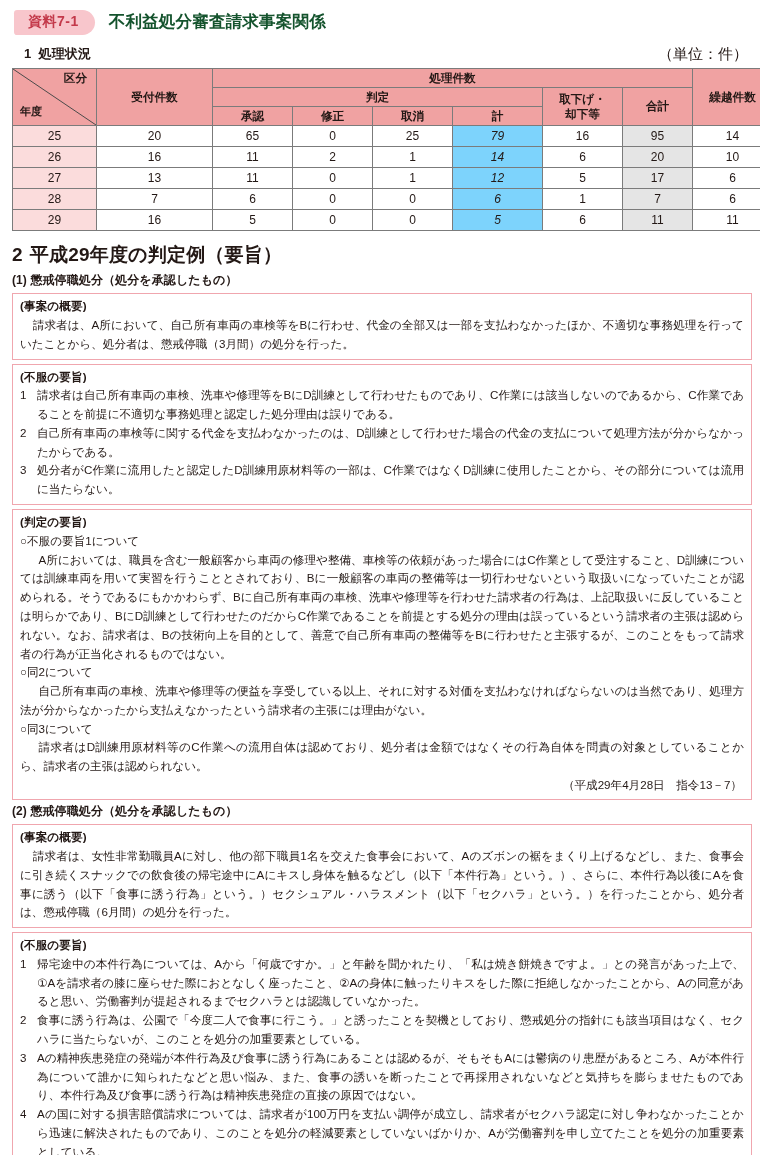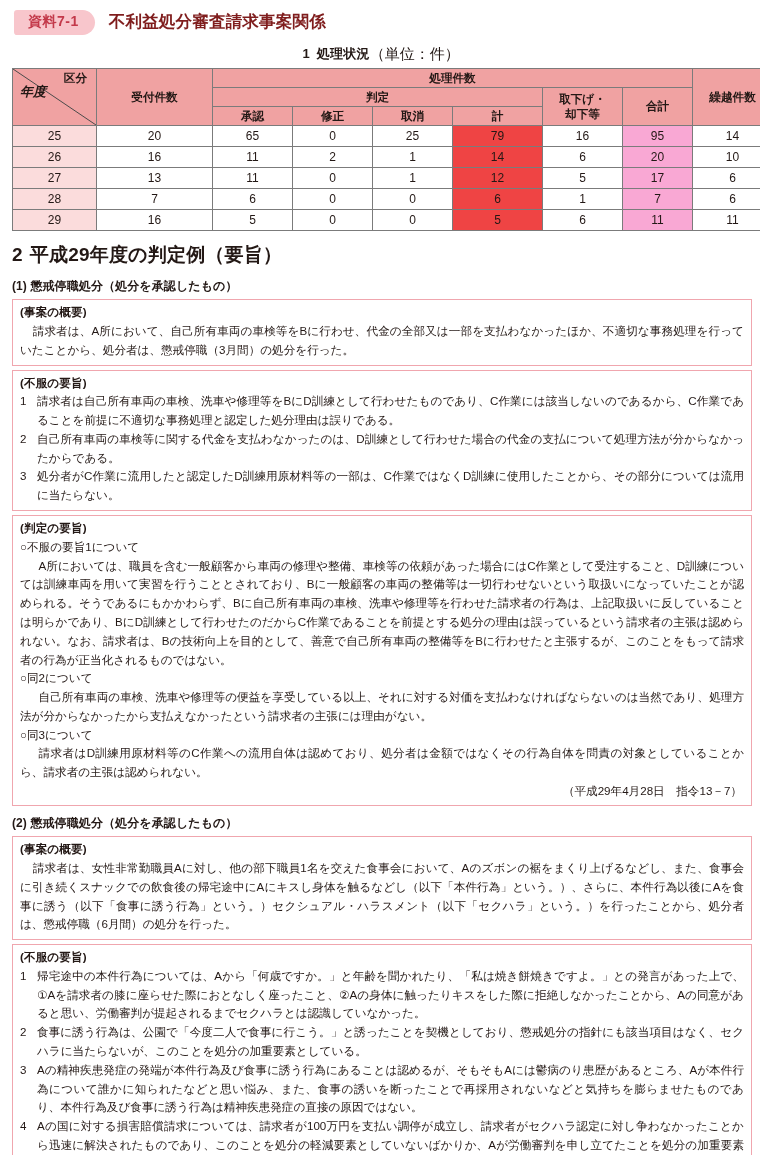--- a/index.html
+++ b/index.html
@@ -39,30 +39,30 @@
     padding: 3px 16px 4px 14px;
     border-radius: 4px 16px 16px 4px;
     line-height: 1.25;
     white-space: nowrap;
     text-align: center;
   }
   .doc-title {
     font-size: 16.5px;
     font-weight: bold;
     letter-spacing: .2px;
-    color: #7f1d1d;
+    color: #14532d;
     white-space: nowrap;
   }
 
   
   .sec-head {
     display: flex;
     align-items: flex-end;
-    justify-content: center;
-    margin: 8px 0 4px 4px;
+    justify-content: space-between;
+    margin: 8px 0 4px 14px;
   }
   .sec-head-left {
     font-size: 13px;
     font-weight: bold;
     letter-spacing: .2px;
   }
   .sec-head-left .num { margin-right: 7px; }
   .unit-note {
     font-size: 15px;
     font-weight: normal;
@@ -72,21 +72,21 @@
   .sec2-head {
     font-size: 19px;
     font-weight: bold;
     margin: 10px 0 1px 2px;
     letter-spacing: .2px;
   }
   .sec2-head .num { margin-right: 7px; }
   .subsec-head {
     font-size: 12px;
     font-weight: bold;
-    margin: 9px 0 3px 2px;
+    margin: 3px 0 3px 2px;
     letter-spacing: .1px;
   }
 
   
   table.stats {
     border-collapse: collapse;
     width: 740px;
     table-layout: fixed;
     margin: 0 0 0 2px;
     font-size: 11.5px;
@@ -112,22 +112,22 @@
     height: 20px;
     background: #ffffff;
     font-size: 12px;
   }
   td.year {
     background: #fbdcdc;
     font-weight: bold;
     font-size: 12px;
     text-align: center;
   }
-  td.pink-col { background: #ef4444; }
-  td.green-col { background: #f9a8d4; font-weight: bold; }
+  td.pink-col { background: #7dd3fc; font-style: italic; }
+  td.green-col { background: #e5e5e5; font-weight: bold; }
 
   
   th.corner {
     position: relative;
     padding: 0;
     height: 56px;
     overflow: hidden;
   }
   th.corner .diag {
     position: absolute;
@@ -138,24 +138,23 @@
   th.corner .lbl-top {
     position: absolute;
     right: 9px;
     top: 1px;
     font-weight: bold;
     font-size: 11.6px;
   }
   th.corner .lbl-bottom {
     position: absolute;
     left: 7px;
-    bottom: 23px;
-    font-weight: bold;
-    font-size: 13px;
-    font-style: italic;
+    bottom: 5px;
+    font-weight: bold;
+    font-size: 11px;
   }
   th.two-line { line-height: 1.25; font-size: 11.2px; }
 
   
   .box {
     border: 1px solid #f0a6ae;
     box-sizing: border-box;
     width: 740px;
     margin: 4px 0 3px 2px;
     padding: 3px 7px 5px 7px;

